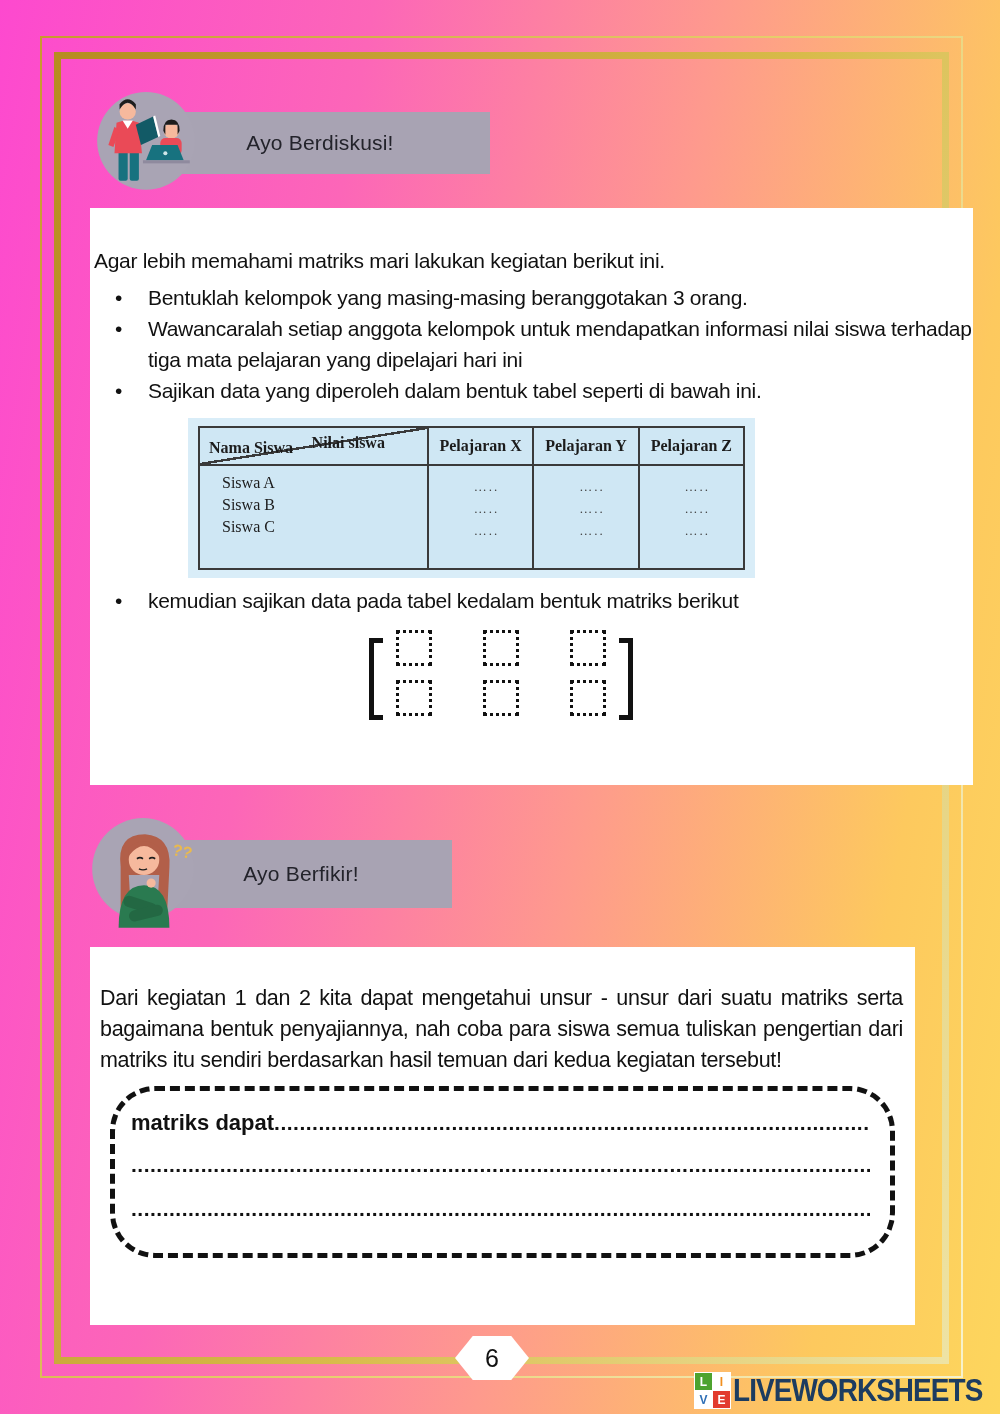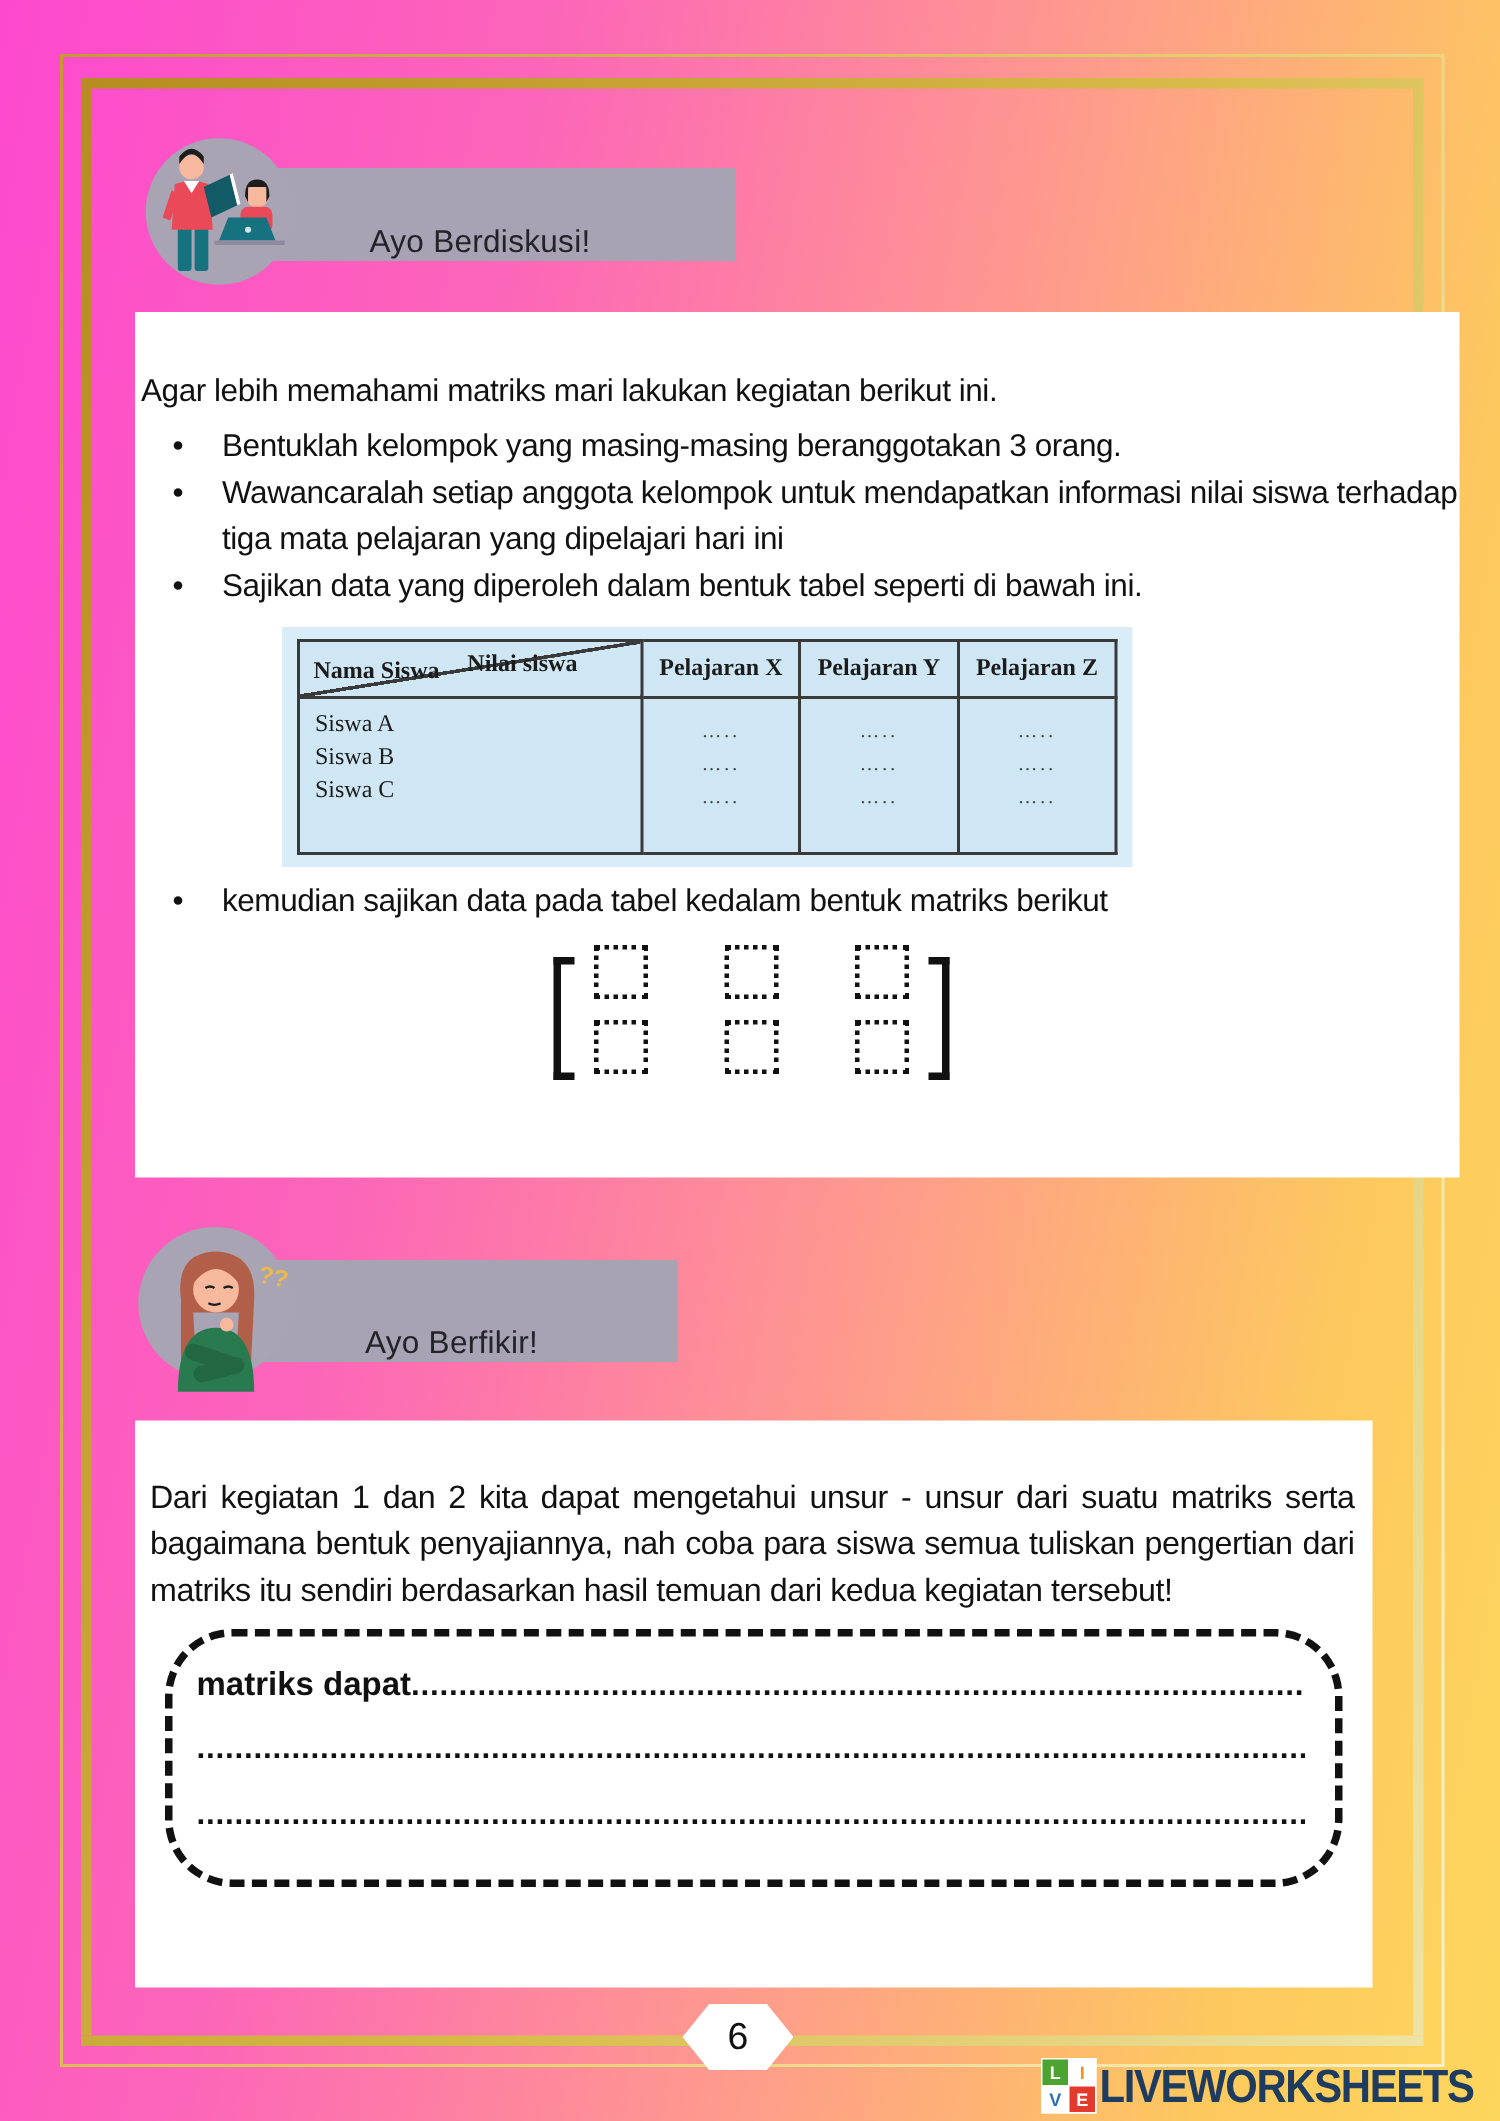--- a/index.html
+++ b/index.html
@@ -8,21 +8,21 @@
   .page { position:relative; width:1000px; height:1414px; overflow:hidden;
     background:linear-gradient(100deg,#fd49cf 0%,#fc66b8 30%,#fe9a8d 58%,#fdc95e 84%,#fdd65d 100%); }
 
   
   .frame-outer { position:absolute; left:40px; top:36px; width:923px; height:1342px;
     border:2px solid; border-image:linear-gradient(110deg,#c8992e,#e7cf6f 55%,#f7f2cc) 1; }
   .frame-inner { position:absolute; left:54px; top:52px; width:895px; height:1312px;
     border:7px solid; border-image:linear-gradient(110deg,#b78c20,#d8bb4a 55%,#eee3a4) 1; }
 
   
-  .banner-rect { position:absolute; background:#a8a3b3; display:flex; align-items:flex-end; justify-content:center; }
+  .banner-rect { position:absolute; background:#a8a3b3; display:flex; align-items:center; justify-content:center; }
   .banner-rect span { font-size:21px; color:#23232b; letter-spacing:.2px; }
   .banner1 { left:150px; top:112px; width:340px; height:62px; }
   .banner2 { left:150px; top:840px; width:302px; height:68px; }
   .illus { position:absolute; }
   .illus1 { left:88px; top:86px; width:114px; height:114px; }
   .illus2 { left:86px; top:814px; width:114px; height:126px; }
 
   
   .whitebox { position:absolute; background:#fff; }
   .box1 { left:90px; top:208px; width:883px; height:577px; }
@@ -38,21 +38,21 @@
   table.score { width:100%; height:100%; border-collapse:collapse; background:#cfe7f4;
     font-family:"Liberation Serif", serif; color:#1c1c1c; }
   table.score th, table.score td { border:2px solid #3a3a3a; }
   th.corner { position:relative; width:42%;
     background:linear-gradient(to bottom right, transparent calc(50% - 1.2px), #3a3a3a calc(50% - 1.2px), #3a3a3a calc(50% + 1.2px), transparent calc(50% + 1.2px)); }
   th.corner .nilai { position:absolute; top:6px; right:42px; font-size:16px; font-weight:bold; }
   th.corner .nama { position:absolute; bottom:7px; left:9px; font-size:16px; font-weight:bold; }
   th.colhead { font-size:16px; font-weight:bold; width:19.33%; padding:4px 10px; }
   td.names { vertical-align:top; padding:6px 0 4px 10px; font-size:16px; line-height:22px; }
   td.dotcell { vertical-align:top; text-align:center; padding-top:10px; font-size:13px; line-height:22px; color:#444; letter-spacing:2px; }
-  .rowline { display:block; }
+  .rowline { display:block;margin-left:12px; }
 
   .bullet4 { margin-top:27px; }
 
   
   .matrix { display:flex; margin:14px 0 0 279px; height:92px; align-items:flex-start; }
   .bracket { width:14px; height:82px; margin-top:8px; }
   .bracket.left  { border-left:5px solid #111; border-top:5px solid #111; border-bottom:5px solid #111; }
   .bracket.right { border-right:5px solid #111; border-top:5px solid #111; border-bottom:5px solid #111; }
   .matrix-grid { display:grid; grid-template-columns:repeat(3,36px); column-gap:51px; row-gap:14px; padding:0 13px; }
   .mcell { width:36px; height:36px; border:3px dotted #111; background:#fff; }

